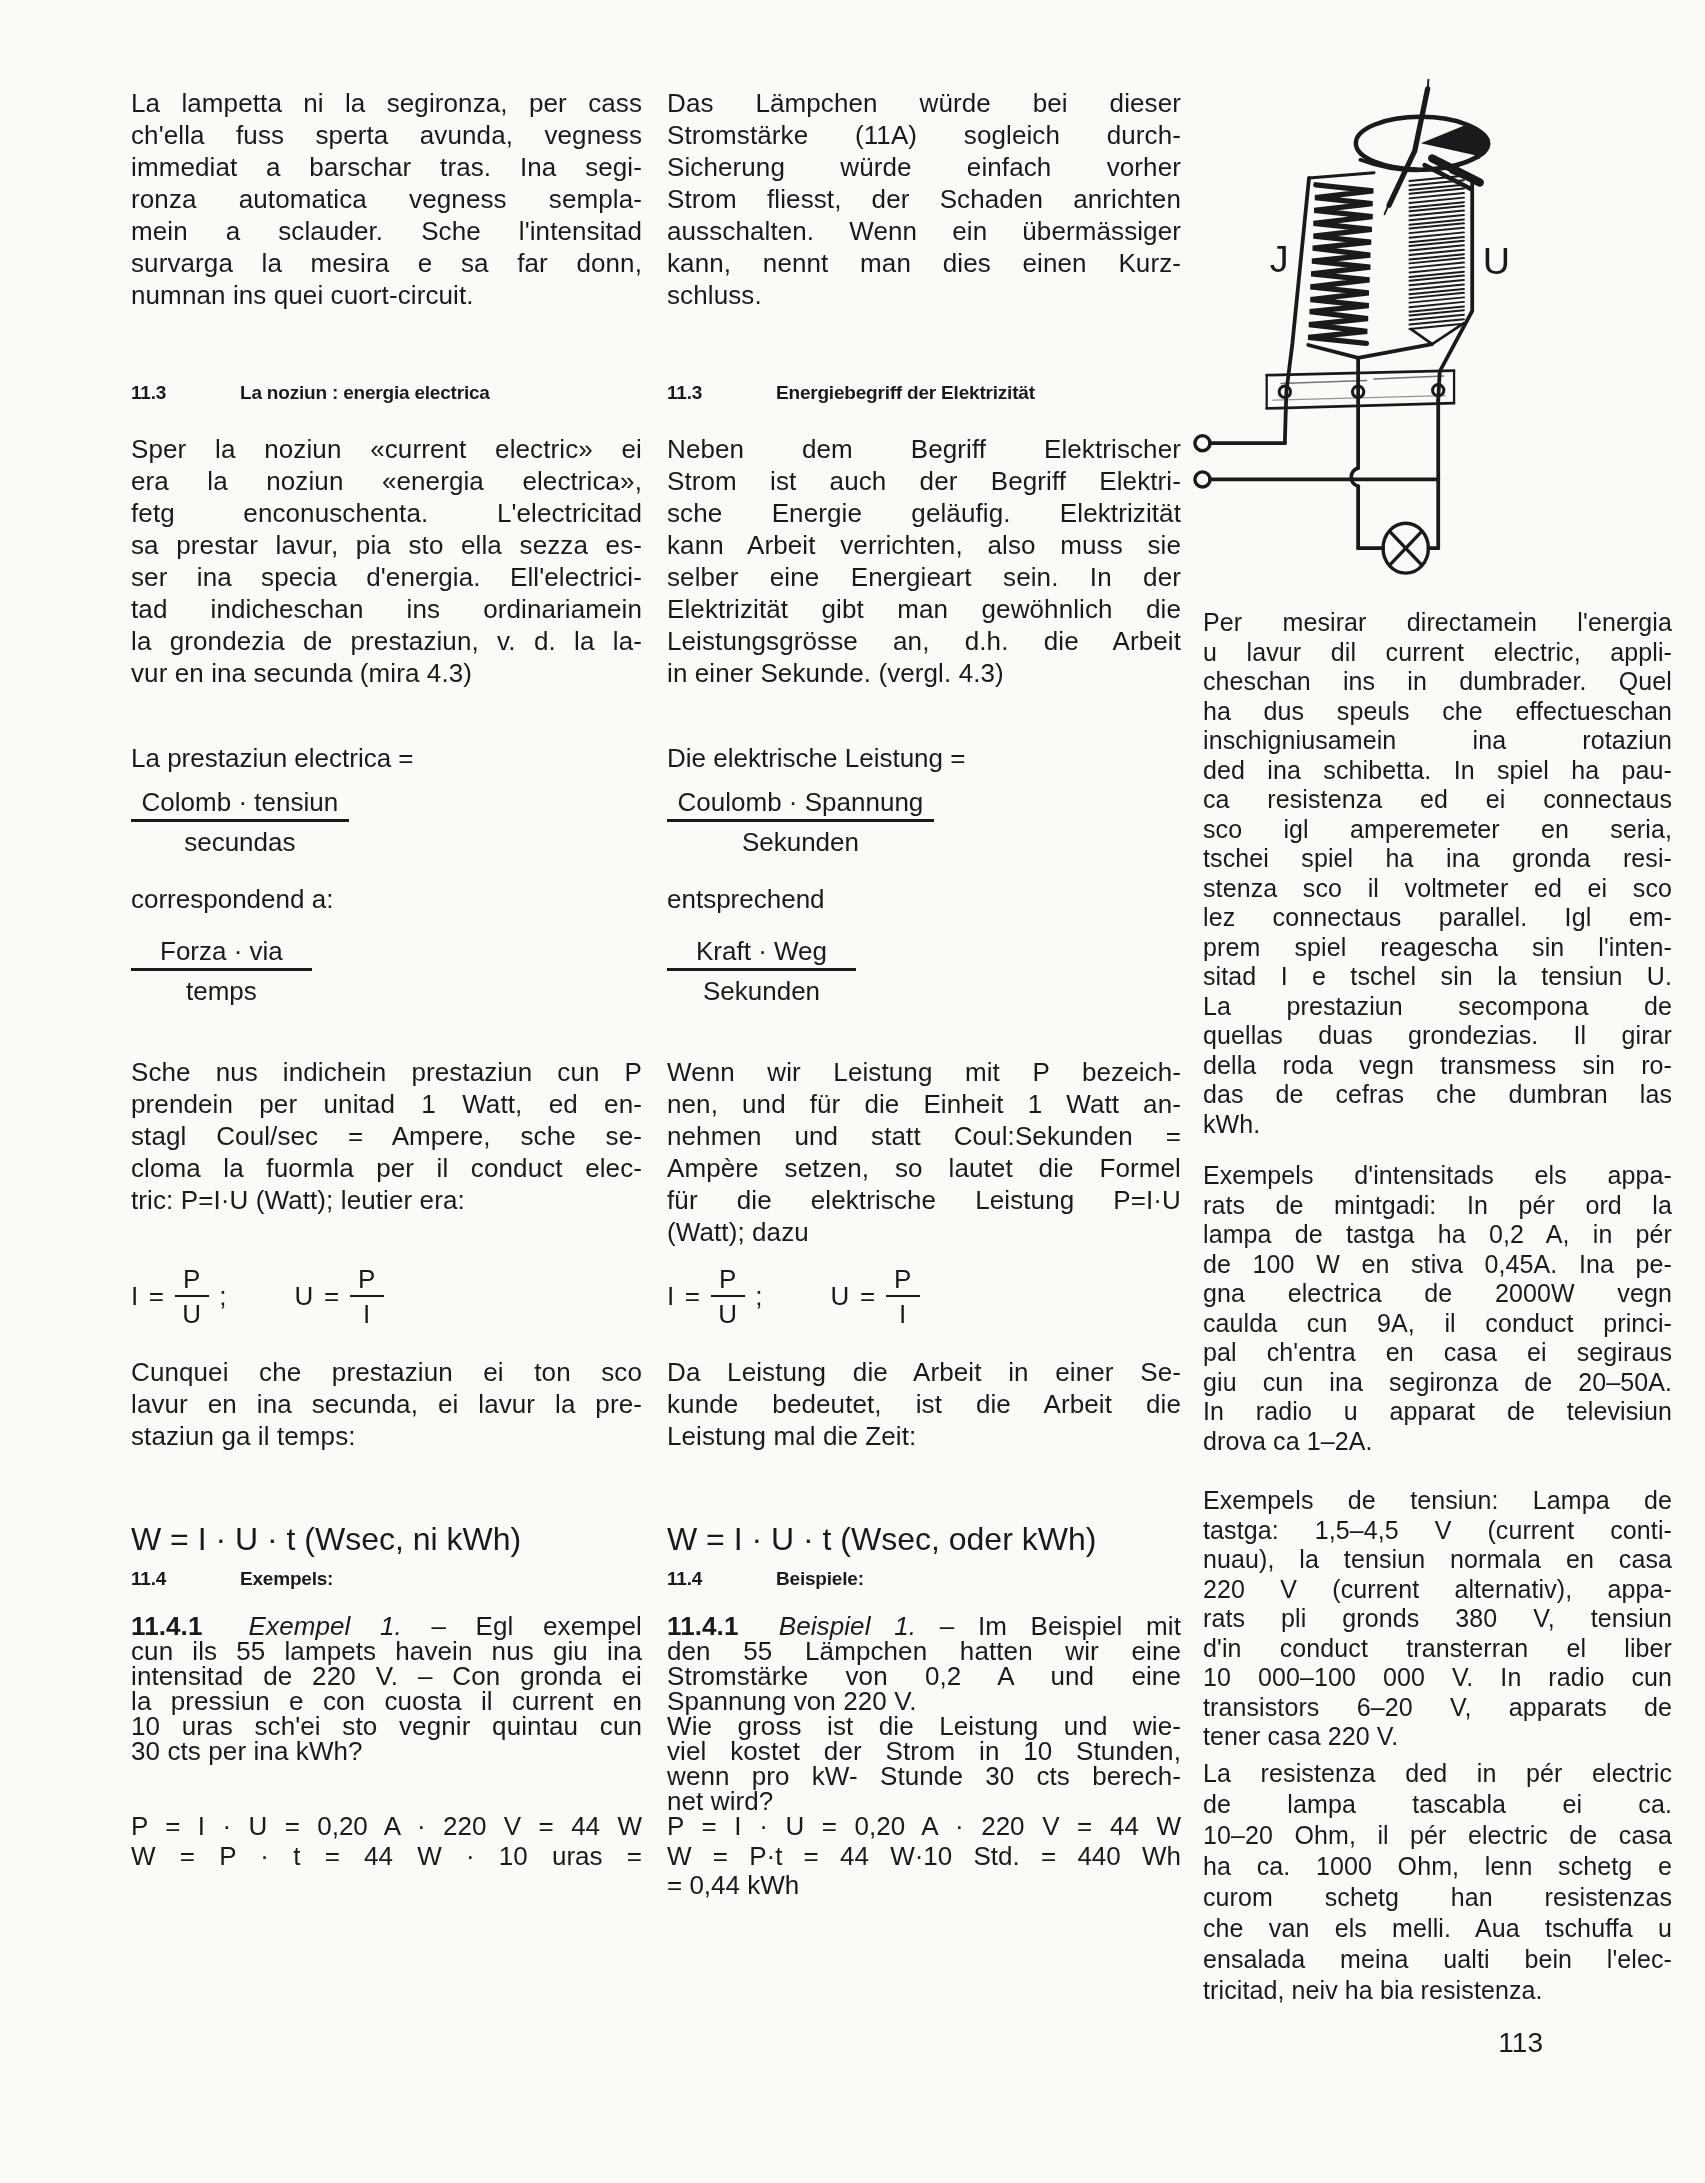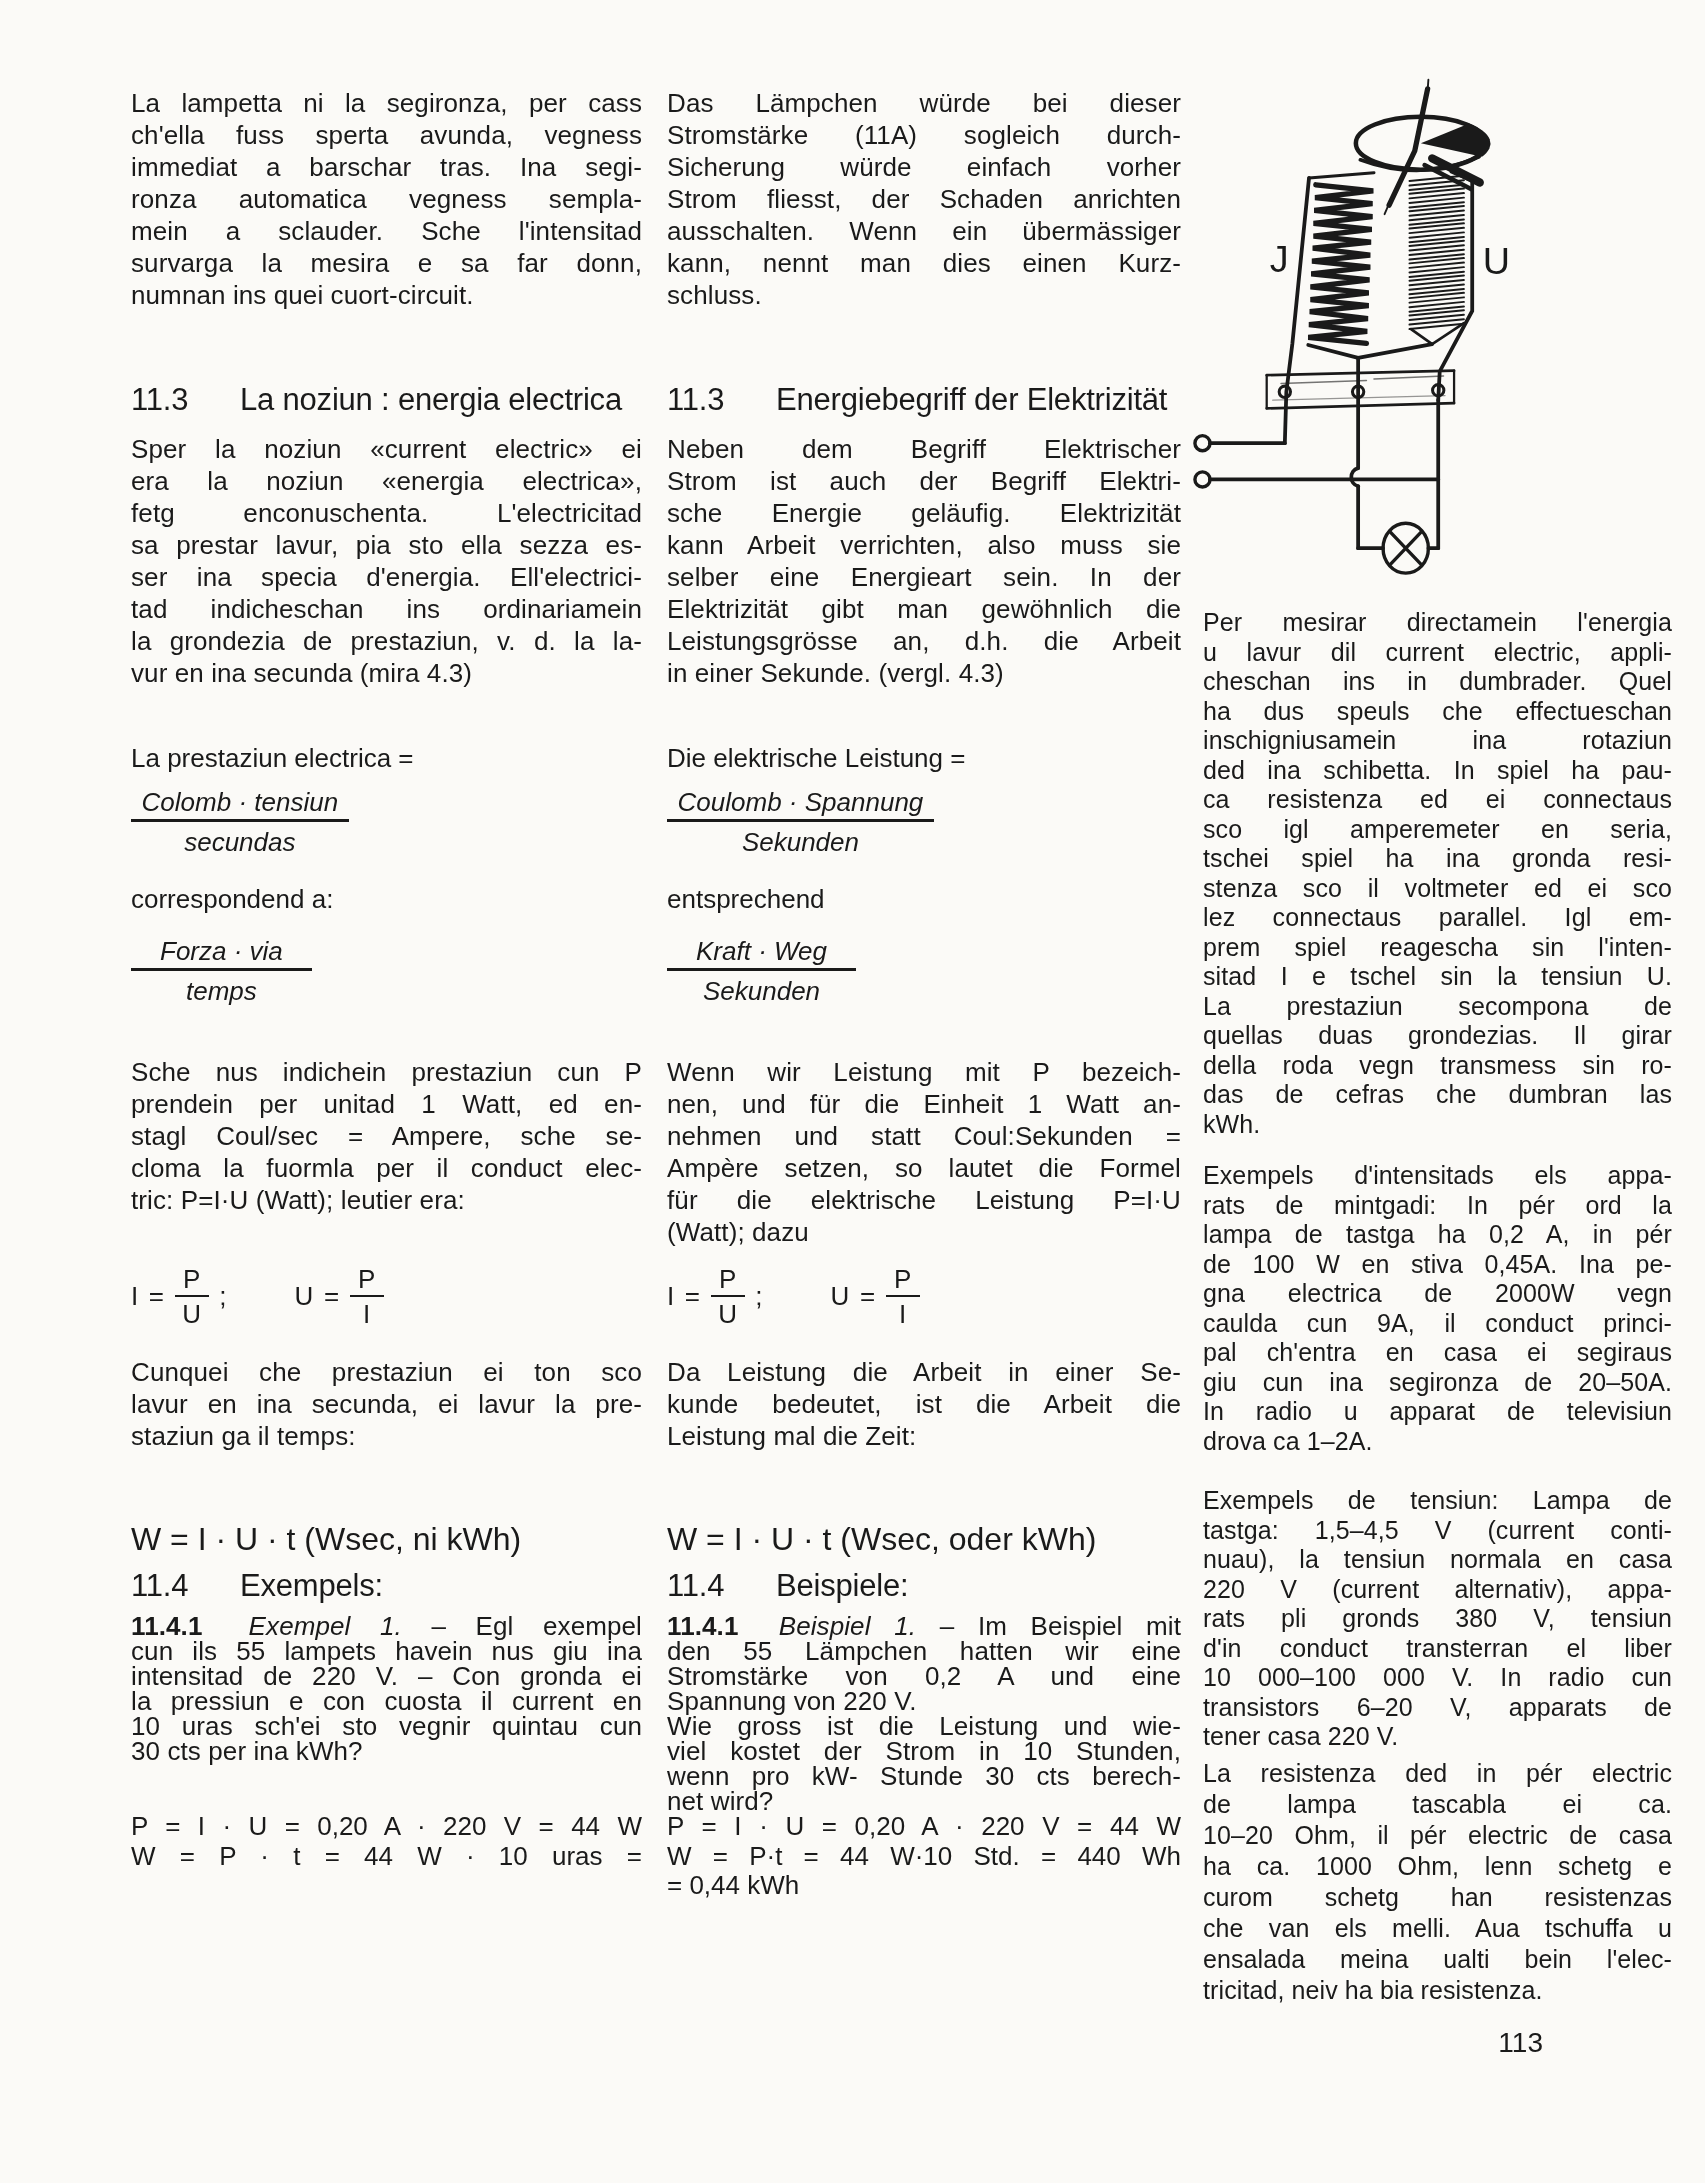--- a/index.html
+++ b/index.html
@@ -15,24 +15,24 @@
   .col-l{left:131px;width:511px;}
   .col-m{left:667px;width:514px;}
   .col-r{left:1203px;width:469px;}
   .body-txt{font-size:26px;line-height:32px;letter-spacing:0.1px;}
   .r-txt{font-size:25px;line-height:29.5px;letter-spacing:0.1px;}
   .lh33{line-height:25px;}
   .lh39{line-height:29.5px;}
   .lh41{line-height:31px;}
   .tl{text-align:justify;text-align-last:justify;}
   .tl.nl{text-align-last:left;}
-  .h{font-weight:normal;font-size:31px;white-space:nowrap;letter-spacing:-0.2px;}
+  .h{font-weight:bold;font-size:19px;white-space:nowrap;letter-spacing:-0.2px;}
   .hnum{display:inline-block;width:109px;}
   .lead{font-size:26px;}
-  .fraction{display:inline-block;text-align:center;font-size:26px;line-height:33px;font-style:italic;}
+  .fraction{display:inline-block;text-align:center;font-size:26px;line-height:33px;}
   .fraction .num{padding:0 10.6px 2.3px;border-bottom:3px solid #1a1a1a;}
   .fraction .den{padding-top:7px;}
   .fraction.widepad .num{padding:0 29px 2.3px;}
   .fpair{display:flex;align-items:center;gap:10.6px;font-size:26px;}
   .fgap{width:47px;}
   .sfrac{display:inline-flex;flex-direction:column;text-align:center;font-size:26px;line-height:28px;}
   .sfrac .n{border-bottom:2.6px solid #1a1a1a;padding:0 8.3px 2.3px;}
   .sfrac .d{padding-top:2.3px;}
   .exline .b{font-weight:bold;}
   .exline i{font-style:italic;}

